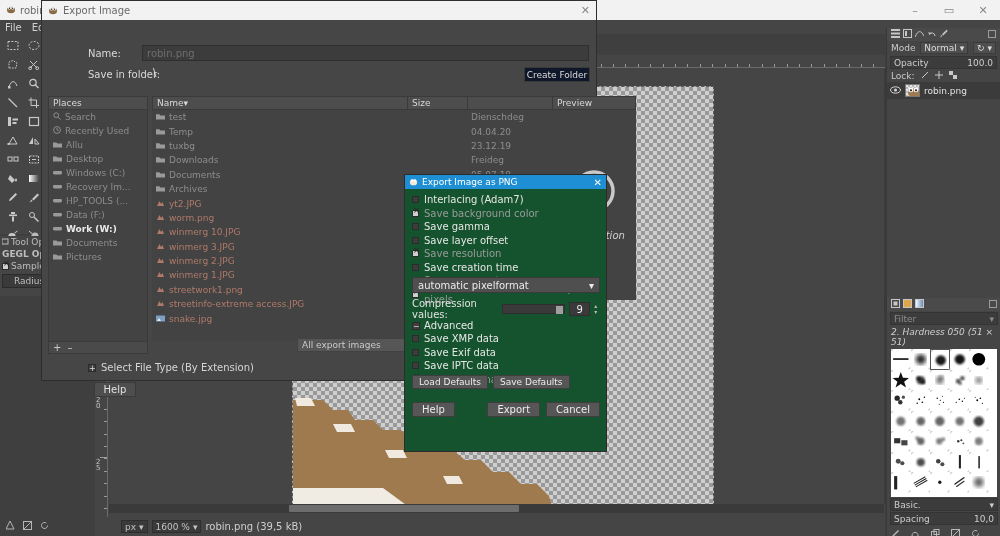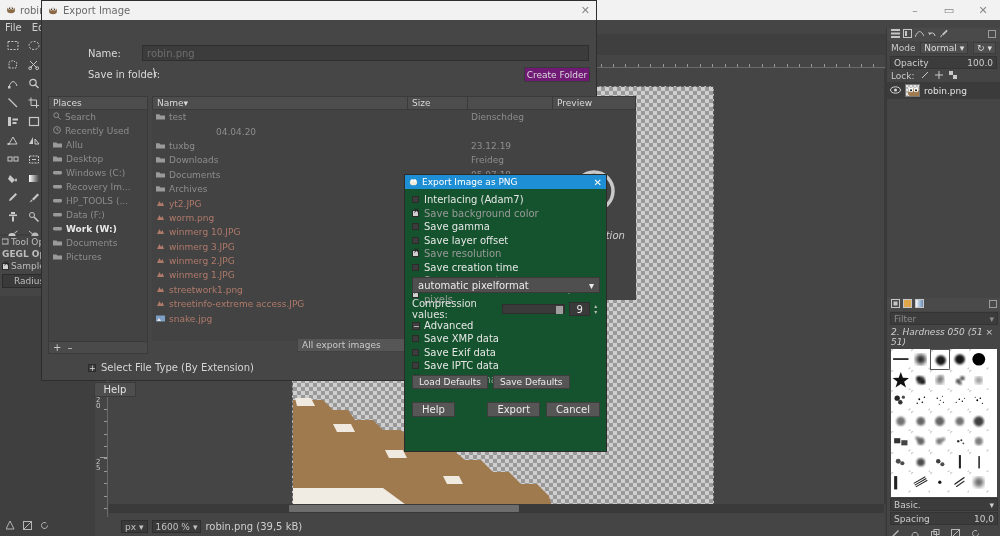--- a/index.html
+++ b/index.html
@@ -123,21 +123,21 @@
                    background:#464646; border:1px solid #2e2e2e; }
   #ed-title { height:19px; background:#f2f2f2; display:flex; align-items:center; gap:5px;
               padding:0 6px; color:#6a6a6a; font-size:10px; }
   #ed-close { margin-left:auto; color:#888; font-size:11px; }
   #ed-body { position:absolute; left:0; top:19px; width:554px; height:360px; background:#464646; }
   .ed-label { font-size:10px; color:#d9d9d9; }
   #name-input { position:absolute; left:100px; top:25px; width:447px; height:16px;
                 background:#3c3c3c; border:1px solid #2f2f2f; color:#6e6e6e; font-size:10px;
                 padding:0 4px; line-height:16px; }
   #create-folder-btn { position:absolute; left:482px; top:47px; width:66px; height:15px;
-                       background:#701a75; border:1px solid #3a3a3a; font-size:9px; color:#dcdcdc;
+                       background:#0f172a; border:1px solid #3a3a3a; font-size:9px; color:#dcdcdc;
                        display:flex; align-items:center; justify-content:center; }
   #folder-path { position:absolute; left:111px; top:47px; font-size:10px; color:#e4e4e4; }
 
   
   #places-hdr { position:absolute; left:6px; top:76px; width:100px; height:14px; background:#4d4d4d;
                 border:1px solid #3a3a3a; font-size:9px; color:#d8d8d8; padding:1px 4px; }
   #places-list { position:absolute; left:6px; top:90px; width:100px; height:231px; background:#434343;
                  border-left:1px solid #3a3a3a; border-right:1px solid #3a3a3a; overflow:hidden;}
   .place { display:flex; align-items:center; gap:4px; height:14px; padding:0 4px; font-size:9px; color:#8d8d8d; }
   .place.bold { color:#e8e8e8; font-weight:bold; }
@@ -1451,20 +1451,26 @@
           <div class="fname">
             <span><svg width="9" height="7">
                 <path d="M0 1.2 L3.4 1.2 L4.4 2.4 L9 2.4 L9 6.6 L0 6.6 Z" fill="#9a9a9a"></path>
               </svg></span>
             <span>test</span>
           </div>
           <div class="fsize"></div>
           <div class="fmod">Dienschdeg</div>
         </div>
         <div class="frow">
+          <div class="fname">
+            <span><svg width="9" height="7">
+                <path d="M0 1.2 L3.4 1.2 L4.4 2.4 L9 2.4 L9 6.6 L0 6.6 Z" fill="#9a9a9a"></path>
+              </svg></span>
+            <span>Temp</span>
+          </div>
           <div class="fsize"></div>
           <div class="fmod">04.04.20</div>
         </div>
         <div class="frow">
           <div class="fname">
             <span><svg width="9" height="7">
                 <path d="M0 1.2 L3.4 1.2 L4.4 2.4 L9 2.4 L9 6.6 L0 6.6 Z" fill="#9a9a9a"></path>
               </svg></span>
             <span>tuxbg</span>
           </div>

